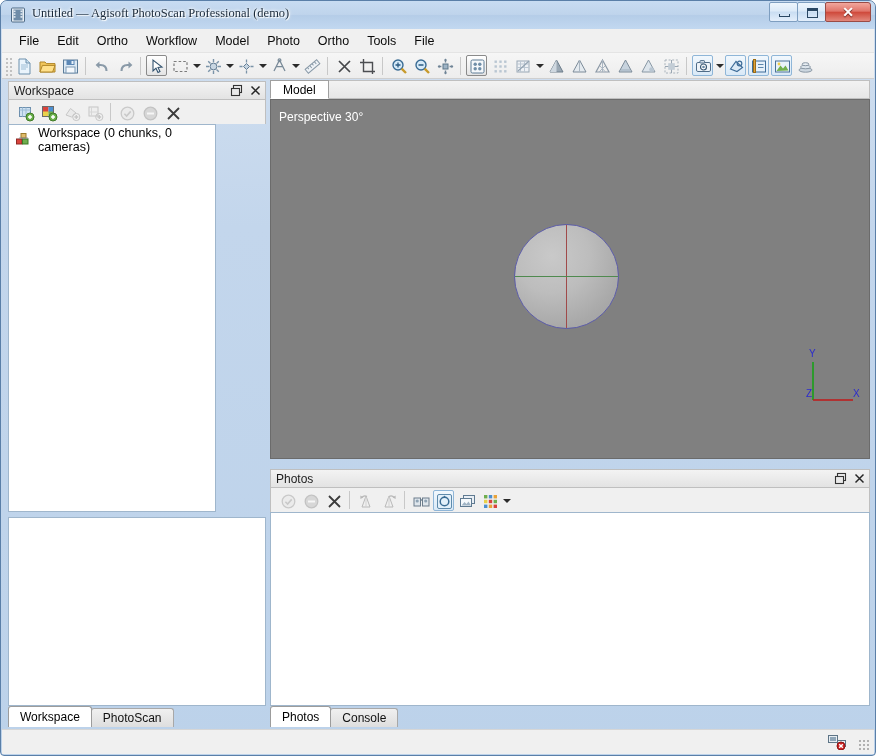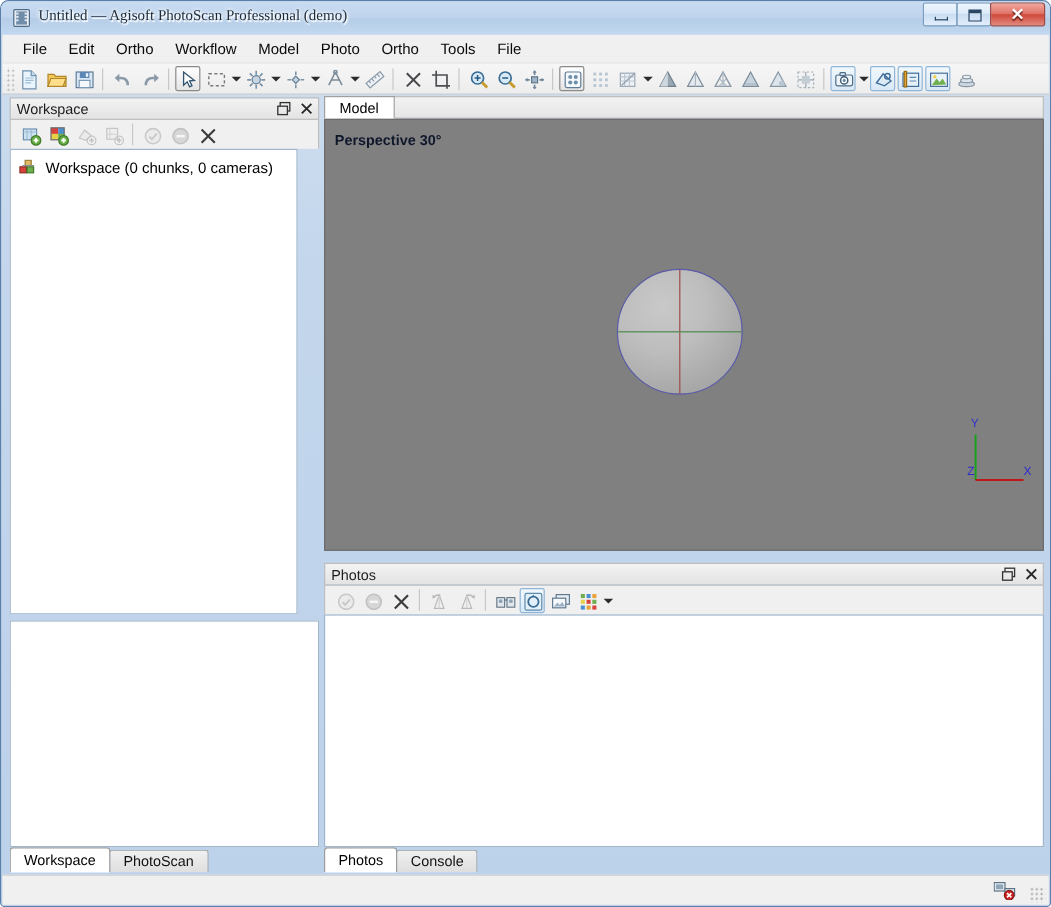--- a/index.html
+++ b/index.html
@@ -161,21 +161,21 @@
   .white-pane {
     background: #ffffff;
     border: 1px solid #9fb6cc;
     box-sizing: border-box;
     overflow: hidden;
   }
   
   #left-dock { position: absolute; left: 7px; top: 80px; width: 258px; }
   #ws-tree {
     position: absolute; left: 7px; top: 123px;
-    width: 240px; height: 388px;
+    width: 208px; height: 388px;
   }
   .tree-row {
     display: flex; align-items: center;
     height: 17px; padding-left: 7px;
     font-size: 12.5px; color: #000;
     margin-top: 6px;
   }
   .tree-row .ico { margin-right: 6px; width: 16px; height: 14px; position: relative; }
   #ref-pane {
     position: absolute; left: 7px; top: 516px;
@@ -223,23 +223,22 @@
   #viewport {
     position: absolute; left: 269px; top: 98px;
     width: 600px; height: 360px;
     background: #808080;
     border: 1px solid #6b6b6b;
     box-sizing: border-box;
     overflow: hidden;
   }
   #persp-label {
     position: absolute; left: 8px; top: 10px;
-    font-size: 12px; color: #0f172a;
+    font-size: 12px; color: #ffffff;
     font-family: "Liberation Sans", sans-serif;
-    font-weight: bold;
   }
   #sphere {
     position: absolute; left: 243px; top: 124px;
     width: 105px; height: 105px;
     border-radius: 50%;
     border: 1px solid #5b5ba8;
     background: radial-gradient(circle at 36% 30%, #c9c9c9 0%, #bdbdbd 38%, #a9a9a9 72%, #9c9c9c 100%);
     box-sizing: border-box;
   }
   #sphere .vline {

